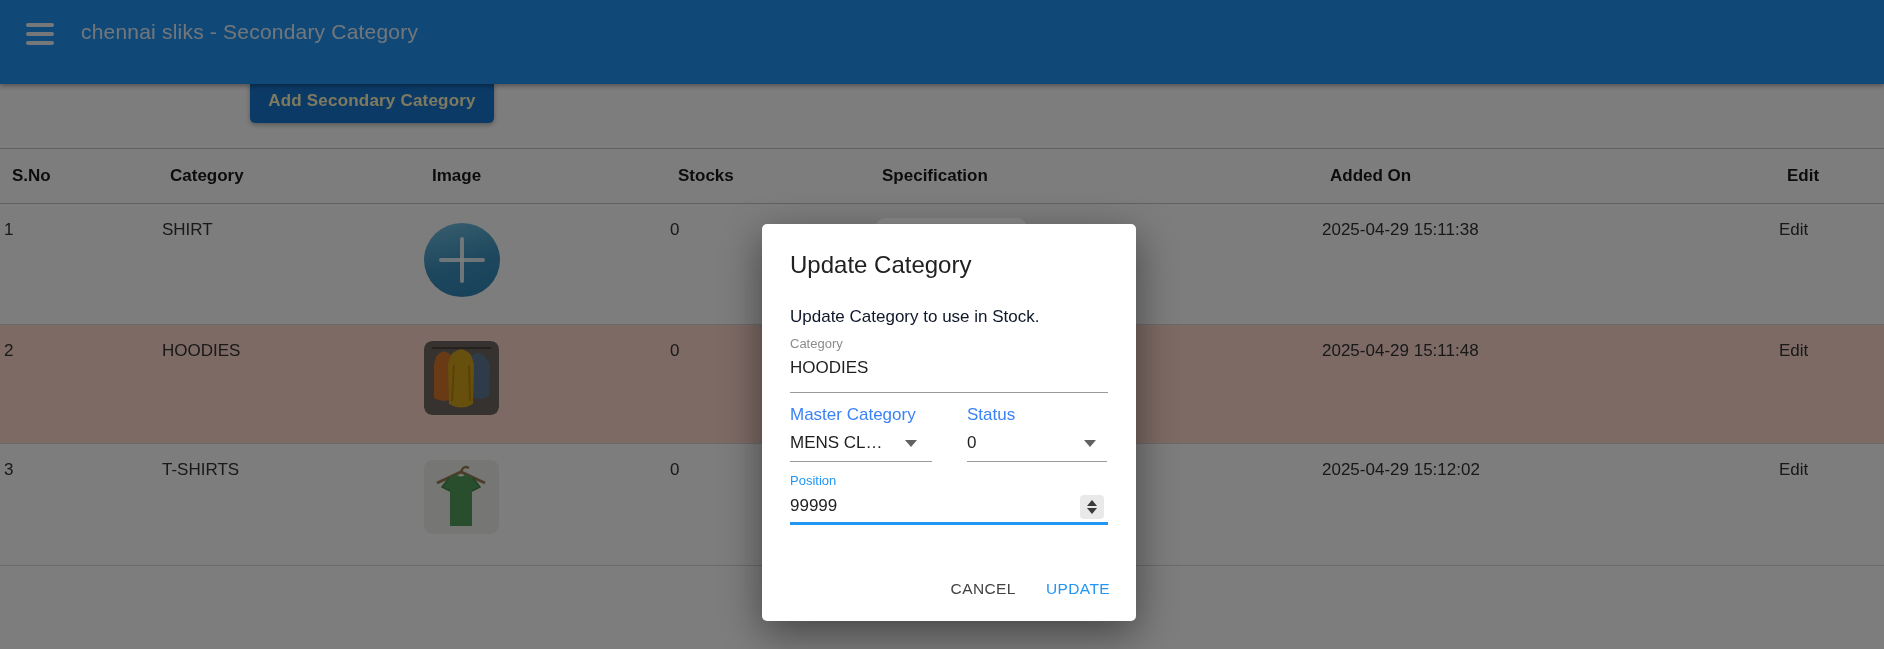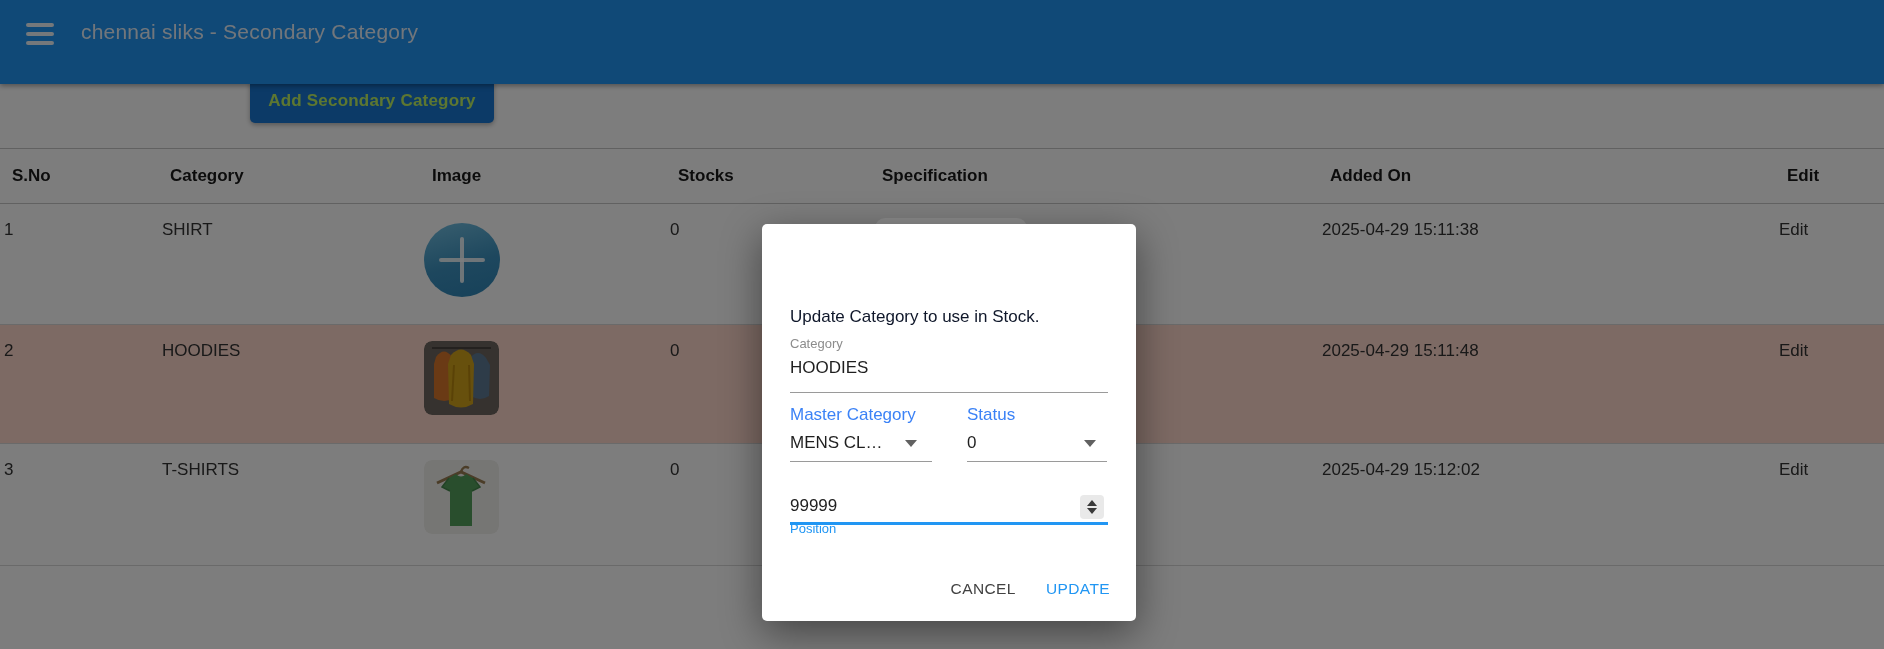--- a/index.html
+++ b/index.html
@@ -21,21 +21,21 @@
   .appbar-title{position:absolute;left:81px;top:20px;font-size:21px;color:#e9f1fa;letter-spacing:.2px;}
 
   
   .select-box{position:absolute;left:0;top:80px;width:237px;height:43px;background:#fff;
               border:1px solid #9e9e9e;border-radius:4px;}
   .select-box .val{position:absolute;left:17px;top:10px;font-size:17px;color:#161616;}
   .caret{width:0;height:0;border-left:7px solid transparent;border-right:7px solid transparent;
          border-top:8px solid #4a4a4a;}
   .select-box .caret{position:absolute;right:18px;top:18px;}
   .add-btn{position:absolute;left:250px;top:78px;width:244px;height:45px;background:var(--button-bg);
-           border:none;border-radius:5px;color:#bef264;font-size:17px;font-weight:bold;
+           border:none;border-radius:5px;color:#fef9c3;font-size:17px;font-weight:bold;
            letter-spacing:.2px;box-shadow:0 2px 5px rgba(0,0,0,0.3);cursor:pointer;
            font-family:"Liberation Sans",sans-serif;}
 
   
   table.cat{position:absolute;left:0;top:148px;width:1884px;border-collapse:collapse;table-layout:fixed;}
   table.cat th{height:55px;text-align:left;vertical-align:middle;padding:0 0 0 12px;
                font-size:17px;font-weight:bold;color:#1a1a1a;
                border-top:1px solid #c6c6c6;border-bottom:1px solid #c6c6c6;}
   table.cat td{vertical-align:top;padding:16px 0 0 4px;font-size:17px;color:#333;
                border-bottom:1px solid #d9d9d9;}
@@ -54,21 +54,21 @@
   .spec-sliver{position:absolute;left:875px;top:218px;width:152px;height:20px;
                border-radius:10px;background:rgba(255,255,255,0.10);z-index:45;cursor:pointer;}
 
   
   .overlay{position:absolute;inset:0;background:rgba(0,0,0,0.51);z-index:40;}
   .dialog{position:absolute;left:762px;top:224px;width:374px;height:397px;background:#fff;
           border-radius:5px;box-shadow:0 12px 40px rgba(0,0,0,0.45);z-index:50;}
   .dlg-title{position:absolute;left:28px;top:27px;font-size:24px;color:#212121;font-weight:500;}
   .dlg-sub{position:absolute;left:28px;top:83px;font-size:17px;color:#0f172a;}
   .f-label{position:absolute;font-size:13px;color:#8c8c8c;}
-  .f-label.blue{color:var(--accent-blue);margin-top:48px;}
+  .f-label.blue{color:var(--accent-blue);}
   .f-value{position:absolute;font-size:17px;color:#1f1f1f;}
   .hr{position:absolute;height:1px;background:#9a9a9a;}
   .sel-label{position:absolute;font-size:17px;color:#3b82f6;}
   .dlg-caret{position:absolute;width:0;height:0;border-left:6px solid transparent;
              border-right:6px solid transparent;border-top:7px solid #616161;}
   .blue-line{position:absolute;left:28px;top:298px;width:318px;height:3px;background:var(--accent-blue);}
   .stepper{position:absolute;left:318px;top:271px;width:24px;height:24px;background:#e9e9e9;
            border-radius:4px;display:flex;flex-direction:column;align-items:center;justify-content:center;
            gap:2px;cursor:pointer;}
   .stepper .up{width:0;height:0;border-left:5px solid transparent;border-right:5px solid transparent;
@@ -171,20 +171,21 @@
         <td><span class="edit-link">Edit</span></td>
       </tr>
     </tbody>
   </table>
 
   <div class="overlay"></div>
 
   <div class="spec-sliver"></div>
 
   <div class="dialog">
+    <div class="dlg-title">Update Category</div>
     <div class="dlg-sub">Update Category to use in Stock.</div>
 
     <div class="f-label" style="left:28px;top:112px;">Category</div>
     <div class="f-value" style="left:28px;top:134px;">HOODIES</div>
     <div class="hr" style="left:28px;top:168px;width:318px;"></div>
 
     <div class="sel-label" style="left:28px;top:181px;">Master Category</div>
     <div class="f-value" style="left:28px;top:209px;">MENS CL…</div>
     <div class="dlg-caret" style="left:143px;top:216px;"></div>
     <div class="hr" style="left:28px;top:237px;width:142px;"></div>

